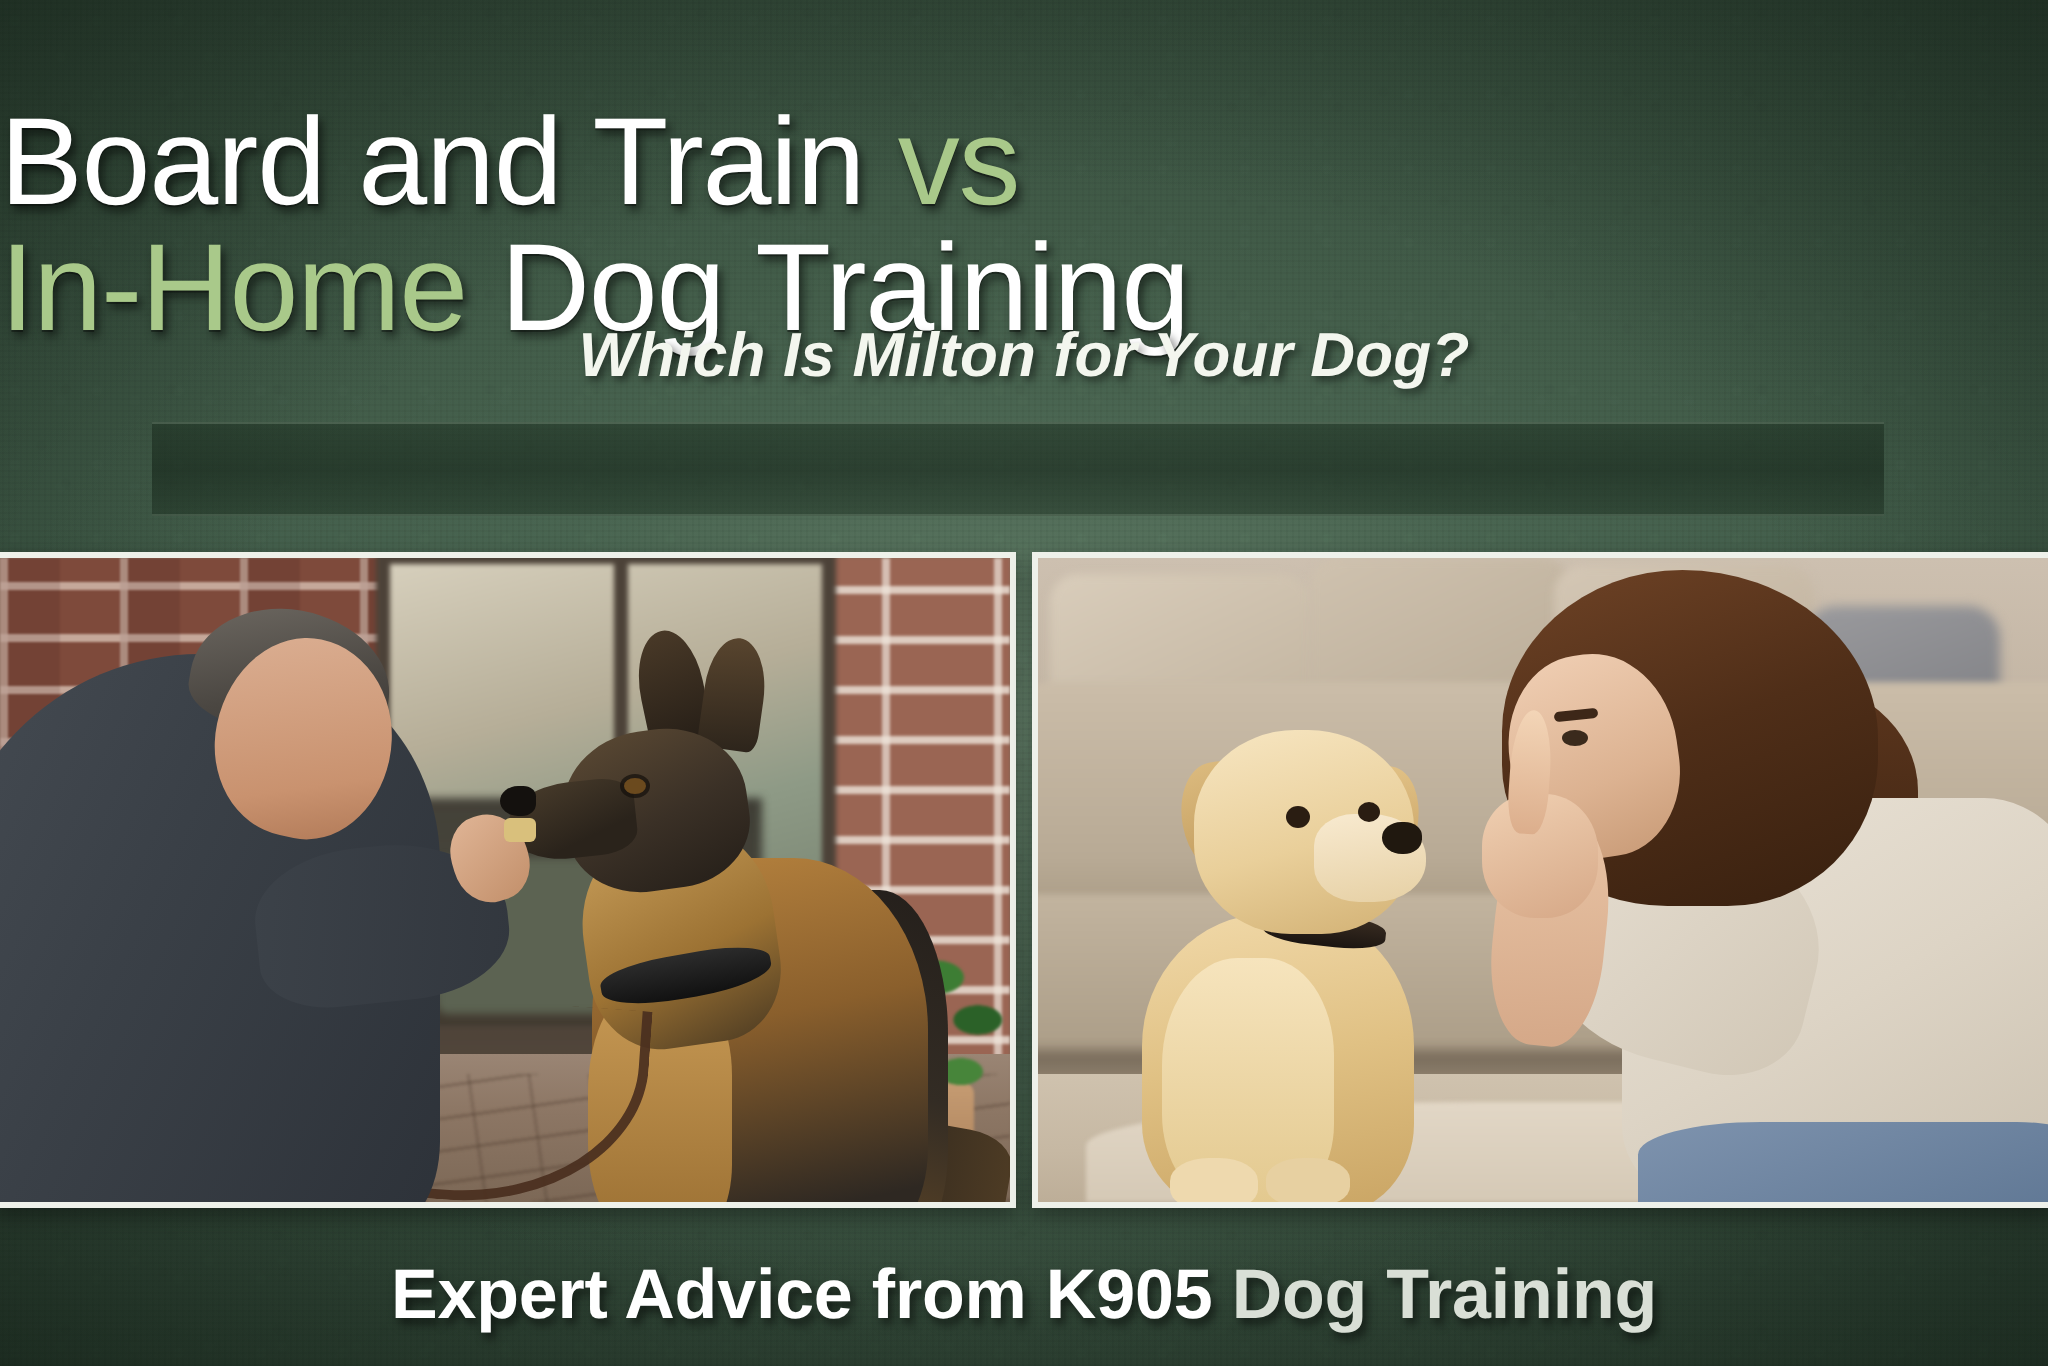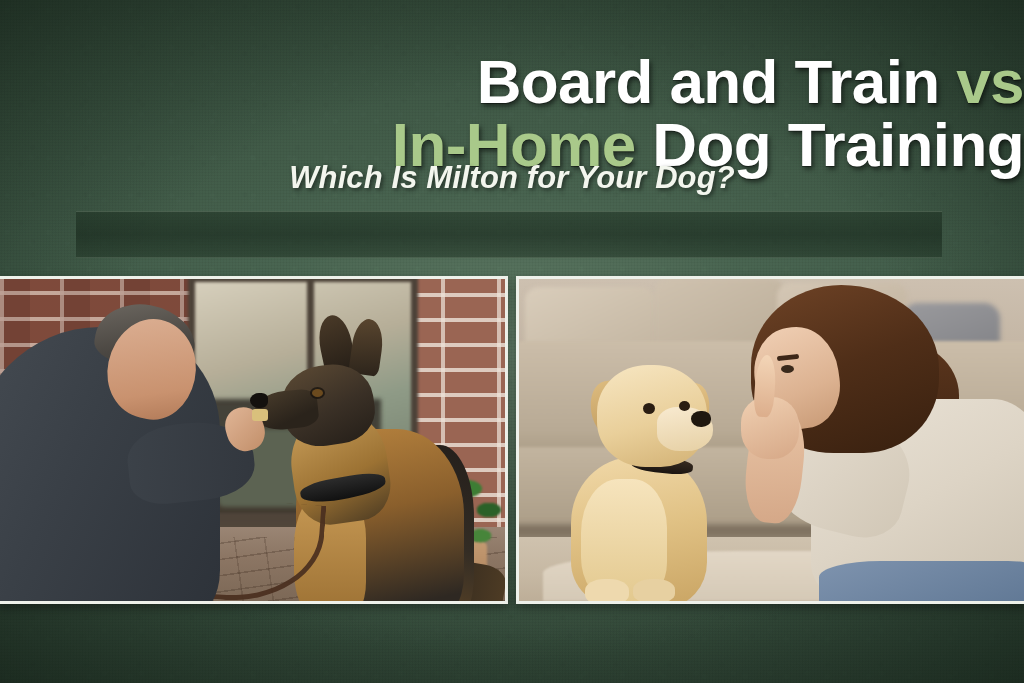--- a/index.html
+++ b/index.html
@@ -41,23 +41,23 @@
   }
   .vignette {
     position: absolute; inset: 0; pointer-events: none;
     background: radial-gradient(ellipse 78% 72% at 50% 48%, rgba(0,0,0,0) 48%, rgba(8,18,11,.50) 100%);
   }
 
   
   .headline {
     position: absolute;
     left: 0; right: 0; top: 8px;
-    text-align: right;
+    text-align: left;
     line-height: 1.02;
-    font-weight: 700;
+    font-weight: 400;
     font-size: 62px;
     letter-spacing: -0.6px;
     color: #ffffff;
     text-shadow: 2px 3px 5px rgba(0,0,0,.55), 0 1px 0 rgba(0,0,0,.35);
     z-index: 4;
   }
   .headline .line { display: block; white-space: nowrap; }
   .accent { color: #a9c98a; }
 
   .subtitle {
@@ -562,14 +562,17 @@
         <div class="p-muzzle"></div>
         <div class="p-nose"></div>
         <div class="p-eye-l"></div>
         <div class="p-eye-r"></div>
       </div>
 
     </div>
 
   </div>
 
+  <div class="footer">
+    <span>Expert Advice from K905</span><span>&nbsp;</span><span class="muted">Dog Training</span>
+  </div>
 
 </div>
 
 </body></html>

